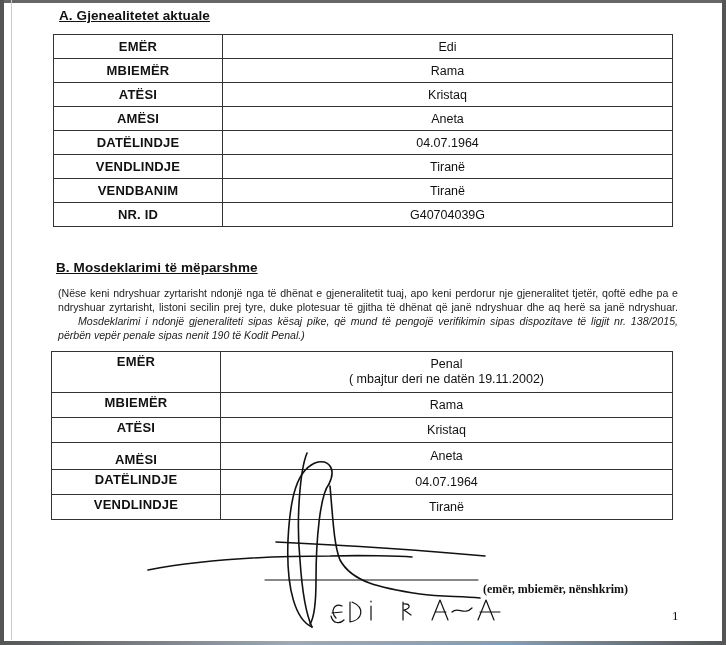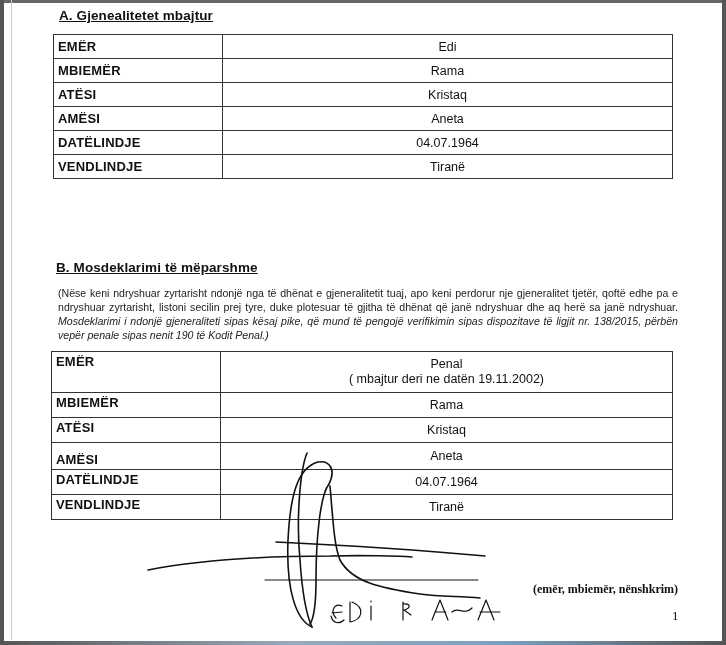--- a/index.html
+++ b/index.html
@@ -40,45 +40,46 @@
     table.gen {
       position: absolute;
       border-collapse: collapse;
       font-size: 13px;
     }
     table.gen td {
       border: 1px solid #333;
       padding: 0 4px;
       height: 23px;
       vertical-align: middle;
+      text-align: center;
     }
     table.gen td.label {
       font-weight: bold;
       width: 160px;
       letter-spacing: 0.2px;
     }
     table.gen td.value {
       text-align: center;
       font-family: "Liberation Sans", sans-serif;
       font-size: 12.5px;
     }
     .note {
       position: absolute;
       left: 58px; top: 286px; width: 620px;
       font-size: 10.6px;
       line-height: 14px;
       text-align: justify;
       color: #222;
     }
-    .note .italic { font-style: italic; }
+    .note .italic { font-style: italic; margin-left: 20px; }
     table.gen2 td { height: 22px; }
     table.gen2 td.label { vertical-align: top; padding-top: 2px; }
     .sig-caption {
       position: absolute;
-      left: 533px; top: 582px;
+      left: 483px; top: 582px;
       font-family: "Liberation Serif", serif;
       font-weight: bold;
       font-size: 12px;
     }
     .page-number {
       position: absolute;
       left: 672px; top: 608px;
       font-family: "Liberation Serif", serif;
       font-size: 13px;
     }
@@ -90,21 +91,21 @@
   </style>
 </head>
 <body>
 
 <div class="frame-top"></div>
 <div class="frame-left"></div>
 <div class="frame-left-inner"></div>
 <div class="frame-right"></div>
 <div class="frame-bottom"></div>
 
-<div class="section-title" style="left:59px; top:8px;">A. Gjenealitetet mbajtur</div>
+<div class="section-title" style="left:59px; top:8px;">A. Gjenealitetet aktuale</div>
 
 <table class="gen" style="left:53px; top:34px; width:620px;">
   <tbody>
     <tr>
       <td class="label">EMËR</td>
       <td class="value">Edi</td>
     </tr>
     <tr>
       <td class="label">MBIEMËR</td>
       <td class="value">Rama</td>
@@ -117,20 +118,28 @@
       <td class="label">AMËSI</td>
       <td class="value">Aneta</td>
     </tr>
     <tr>
       <td class="label">DATËLINDJE</td>
       <td class="value">04.07.1964</td>
     </tr>
     <tr>
       <td class="label">VENDLINDJE</td>
       <td class="value">Tiranë</td>
+    </tr>
+    <tr>
+      <td class="label">VENDBANIM</td>
+      <td class="value">Tiranë</td>
+    </tr>
+    <tr>
+      <td class="label">NR. ID</td>
+      <td class="value">G40704039G</td>
     </tr>
   </tbody>
 </table>
 
 <div class="section-title" style="left:56px; top:260px;">B. Mosdeklarimi të mëparshme</div>
 
 <div class="note">
   <span>(Nëse keni ndryshuar zyrtarisht ndonjë nga të dhënat e gjeneralitetit tuaj, apo keni perdorur nje gjeneralitet tjetër, qoftë edhe pa e ndryshuar zyrtarisht, listoni secilin prej tyre, duke plotesuar të gjitha të dhënat që janë ndryshuar dhe aq herë sa janë ndryshuar. </span><span class="italic">Mosdeklarimi i ndonjë gjeneraliteti sipas kësaj pike, që mund të pengojë verifikimin sipas dispozitave të ligjit nr. 138/2015, përbën vepër penale sipas nenit 190 të Kodit Penal.)</span>
 </div>
 

